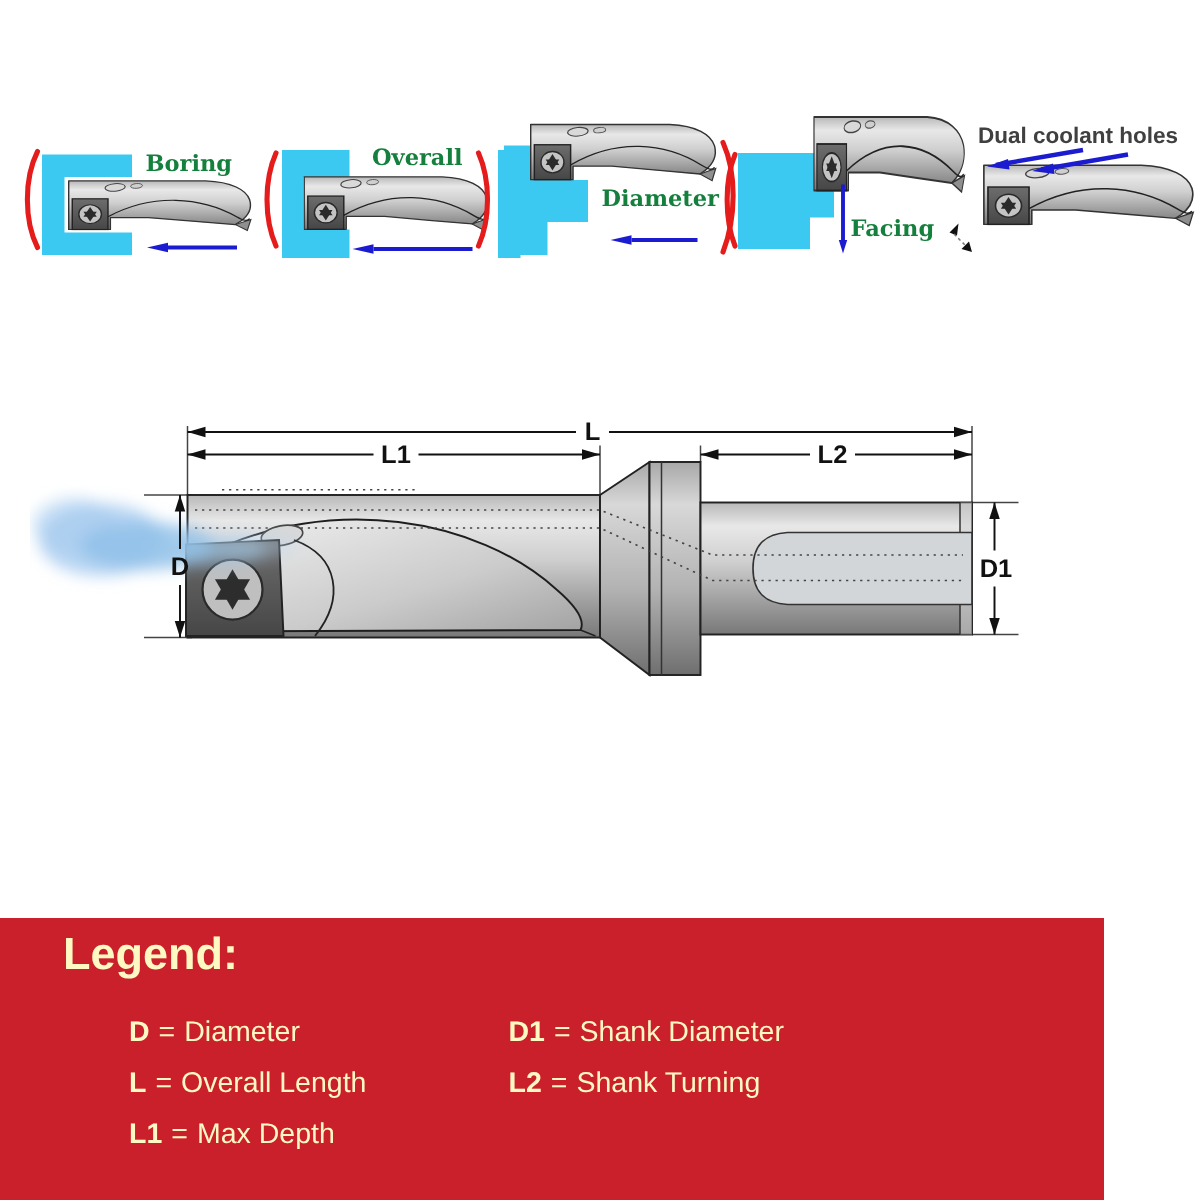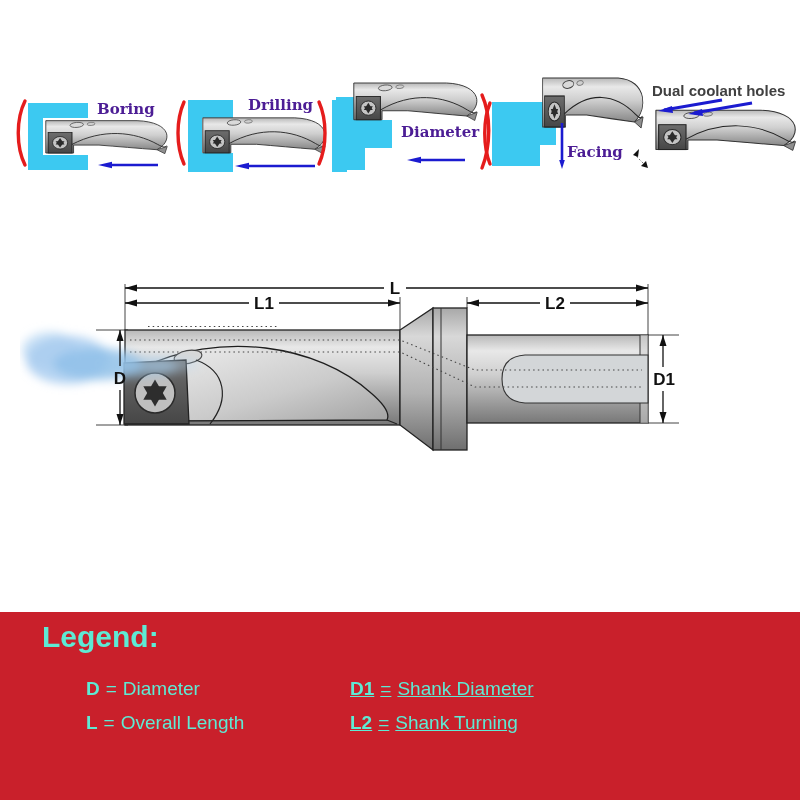--- a/index.html
+++ b/index.html
@@ -1,30 +1,30 @@
 <!DOCTYPE html>
 <html><head>
 <meta charset="utf-8">
 <style>
   html,body{margin:0;padding:0;background:#fff;}
   .stage{position:relative;width:800px;height:800px;background:#ffffff;overflow:hidden;
          font-family:"Liberation Sans",sans-serif;}
   .abs{position:absolute;}
   .op-label{position:absolute;font-family:"DejaVu Serif",serif;font-weight:bold;
-            font-size:15px;color:#4c1d95;white-space:nowrap;}
+            font-size:15px;color:#15803d;white-space:nowrap;}
   .coolant-label{position:absolute;font-family:"Liberation Sans",sans-serif;font-weight:bold;
             font-size:15px;color:#404040;white-space:nowrap;}
   svg{display:block;}
   .dimlbl{font-family:"Liberation Sans",sans-serif;font-weight:bold;font-size:17px;fill:#111;}
   
-  .legend-panel{position:absolute;left:0;top:612px;width:800px;height:188px;background:#c9202b;color:#5eead4;}
+  .legend-panel{position:absolute;left:0;top:612px;width:736px;height:188px;background:#c9202b;color:#fef9c3;}
   .legend-title{position:absolute;left:42px;top:8px;font-size:30px;font-weight:bold;margin:0;}
   .legend-col{position:absolute;top:66px;}
   .legend-col.c1{left:42px;}
-  .legend-col.c2{left:306px;text-decoration:underline;}
+  .legend-col.c2{left:295px;}
   .lg-row{font-size:19px;margin-bottom:12px;white-space:nowrap;margin-left:44px;}
   .lg-key{font-weight:bold;}
   .lg-eq{margin:0 6px;font-weight:normal;}
   .lg-desc{font-weight:normal;}
 </style>
 </head>
 <body>
 
 <div class="stage">
 
@@ -87,21 +87,21 @@
       <path d="M9,7 C1,25 1,51 9,69" fill="none" stroke="#e51c1c" stroke-width="3.4" stroke-linecap="round"></path>
       <polygon points="13,5 58,5 58,23 27,23 27,58 58,58 58,77 13,77" fill="#3cc9f1"></polygon>
       <rect x="157" y="5" width="15" height="72" fill="#3cc9f1"></rect>
       <use href="#sdrill" x="27" y="20" width="128" height="40"></use>
       <path d="M144,7 C152,25 152,51 144,69" fill="none" stroke="#e51c1c" stroke-width="3.4" stroke-linecap="round"></path>
       <g>
         <line x1="74" y1="71" x2="140" y2="71" stroke="#1b1bd0" stroke-width="2.6"></line>
         <polygon points="60,71 74,67.8 74,74.2" fill="#1b1bd0"></polygon>
       </g>
     </svg>
-    <div class="op-label" style="left:248px;top:96px">Drilling</div>
+    <div class="op-label" style="left:248px;top:96px">Overall</div>
 
     <svg class="abs" style="left:335px;top:60px" width="162" height="113" viewBox="0 0 162 113">
       <polygon points="1,37 20,37 20,60 57,60 57,88 30,88 30,110 1,110" fill="#3cc9f1"></polygon>
       <use href="#sdrill" x="18" y="20" width="129" height="42"></use>
       <path d="M147,35 C156,55 156,85 147,108" fill="none" stroke="#e51c1c" stroke-width="3.4" stroke-linecap="round"></path>
       <g>
         <line x1="86" y1="100" x2="130" y2="100" stroke="#1b1bd0" stroke-width="2.6"></line>
         <polygon points="72,100 86,96.8 86,103.2" fill="#1b1bd0"></polygon>
       </g>
     </svg>
@@ -233,20 +233,23 @@
   <div class="legend-panel">
     <h2 class="legend-title">Legend:</h2>
 
     <div class="legend-col c1">
       <div class="lg-row">
         <span class="lg-key">D</span><span class="lg-eq">=</span><span class="lg-desc">Diameter</span>
       </div>
       <div class="lg-row">
         <span class="lg-key">L</span><span class="lg-eq">=</span><span class="lg-desc">Overall Length</span>
       </div>
+      <div class="lg-row">
+        <span class="lg-key">L1</span><span class="lg-eq">=</span><span class="lg-desc">Max Depth</span>
+      </div>
     </div>
 
     <div class="legend-col c2">
       <div class="lg-row">
         <span class="lg-key">D1</span><span class="lg-eq">=</span><span class="lg-desc">Shank Diameter</span>
       </div>
       <div class="lg-row">
         <span class="lg-key">L2</span><span class="lg-eq">=</span><span class="lg-desc">Shank Turning</span>
       </div>
     </div>

